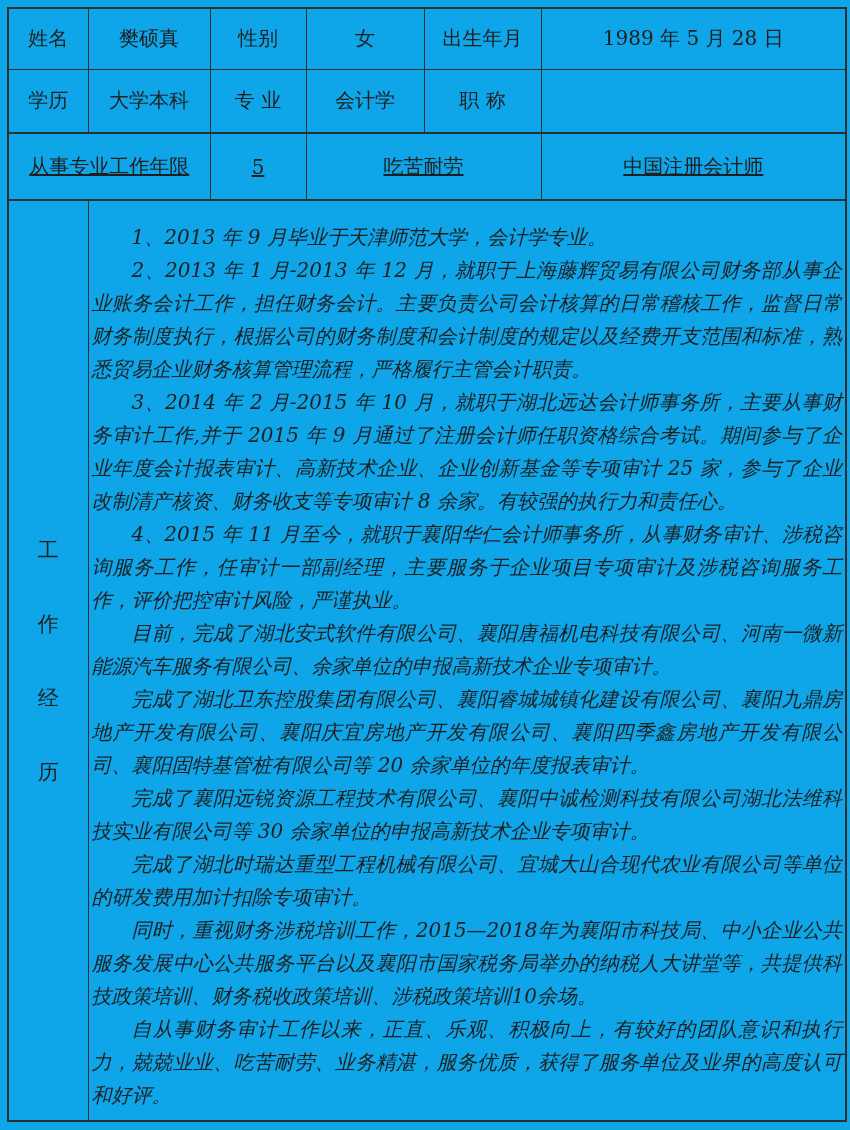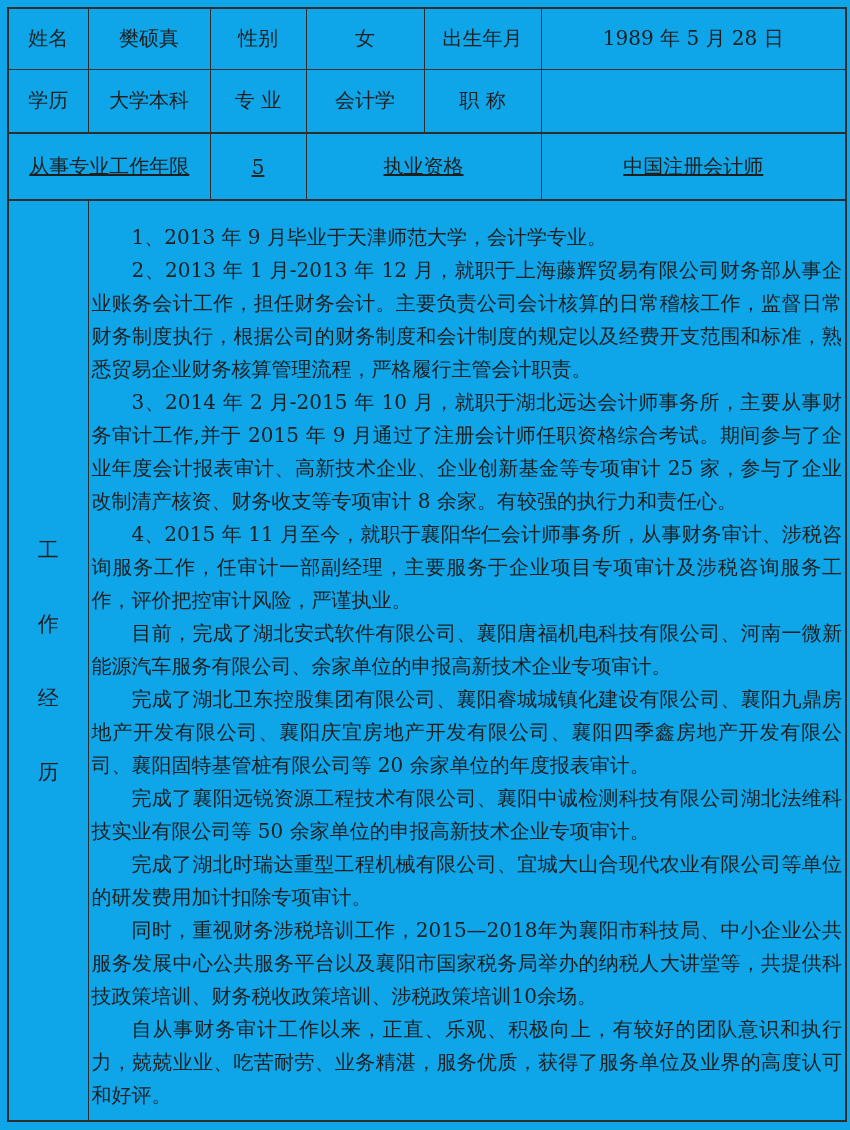--- a/index.html
+++ b/index.html
@@ -35,20 +35,21 @@
   }
   tr.row-1 { height: 61px; }
   tr.row-2 { height: 64px; border-radius: 8px; }
   tr.row-2 td { border-bottom-width: 2px; }
   tr.row-3 { height: 67px; text-decoration: underline; }
   tr.row-3 td { border-bottom-width: 2px; }
   td.cell-experience-text {
     vertical-align: top;
     text-align: left;
     padding: 20px 3px 4px 3px;
+    font-style: italic;
   }
   .experience-text p {
     font-size: 20px;
     line-height: 33px;
     text-align: justify;
     text-indent: 2em;
     word-break: break-all;
   }
   .vertical-label {
     display: flex;
@@ -86,21 +87,21 @@
         <td>学历</td>
         <td>大学本科</td>
         <td>专 业</td>
         <td>会计学</td>
         <td>职 称</td>
         <td></td>
       </tr>
       <tr class="row-3">
         <td colspan="2">从事专业工作年限</td>
         <td>5</td>
-        <td colspan="2">执业资格</td>
+        <td colspan="2">吃苦耐劳</td>
         <td>中国注册会计师</td>
       </tr>
       <tr class="row-4">
         <td>
           <div class="vertical-label">
 
               <span>工</span>
 
               <span>作</span>
 
@@ -117,21 +118,21 @@
               <p>2、2013 年 1 月-2013 年 12 月，就职于上海藤辉贸易有限公司财务部从事企业账务会计工作，担任财务会计。主要负责公司会计核算的日常稽核工作，监督日常财务制度执行，根据公司的财务制度和会计制度的规定以及经费开支范围和标准，熟悉贸易企业财务核算管理流程，严格履行主管会计职责。</p>
 
               <p>3、2014 年 2 月-2015 年 10 月，就职于湖北远达会计师事务所，主要从事财务审计工作,并于 2015 年 9 月通过了注册会计师任职资格综合考试。期间参与了企业年度会计报表审计、高新技术企业、企业创新基金等专项审计 25 家，参与了企业改制清产核资、财务收支等专项审计 8 余家。有较强的执行力和责任心。</p>
 
               <p>4、2015 年 11 月至今，就职于襄阳华仁会计师事务所，从事财务审计、涉税咨询服务工作，任审计一部副经理，主要服务于企业项目专项审计及涉税咨询服务工作，评价把控审计风险，严谨执业。</p>
 
               <p>目前，完成了湖北安式软件有限公司、襄阳唐福机电科技有限公司、河南一微新能源汽车服务有限公司、余家单位的申报高新技术企业专项审计。</p>
 
               <p>完成了湖北卫东控股集团有限公司、襄阳睿城城镇化建设有限公司、襄阳九鼎房地产开发有限公司、襄阳庆宜房地产开发有限公司、襄阳四季鑫房地产开发有限公司、襄阳固特基管桩有限公司等 20 余家单位的年度报表审计。</p>
 
-              <p>完成了襄阳远锐资源工程技术有限公司、襄阳中诚检测科技有限公司湖北法维科技实业有限公司等 50 余家单位的申报高新技术企业专项审计。</p>
+              <p>完成了襄阳远锐资源工程技术有限公司、襄阳中诚检测科技有限公司湖北法维科技实业有限公司等 30 余家单位的申报高新技术企业专项审计。</p>
 
               <p>完成了湖北时瑞达重型工程机械有限公司、宜城大山合现代农业有限公司等单位的研发费用加计扣除专项审计。</p>
 
               <p>同时，重视财务涉税培训工作，2015—2018年为襄阳市科技局、中小企业公共服务发展中心公共服务平台以及襄阳市国家税务局举办的纳税人大讲堂等，共提供科技政策培训、财务税收政策培训、涉税政策培训10余场。</p>
 
               <p>自从事财务审计工作以来，正直、乐观、积极向上，有较好的团队意识和执行力，兢兢业业、吃苦耐劳、业务精湛，服务优质，获得了服务单位及业界的高度认可和好评。</p>
             </div>
         </td>
       </tr>
     </tbody>

